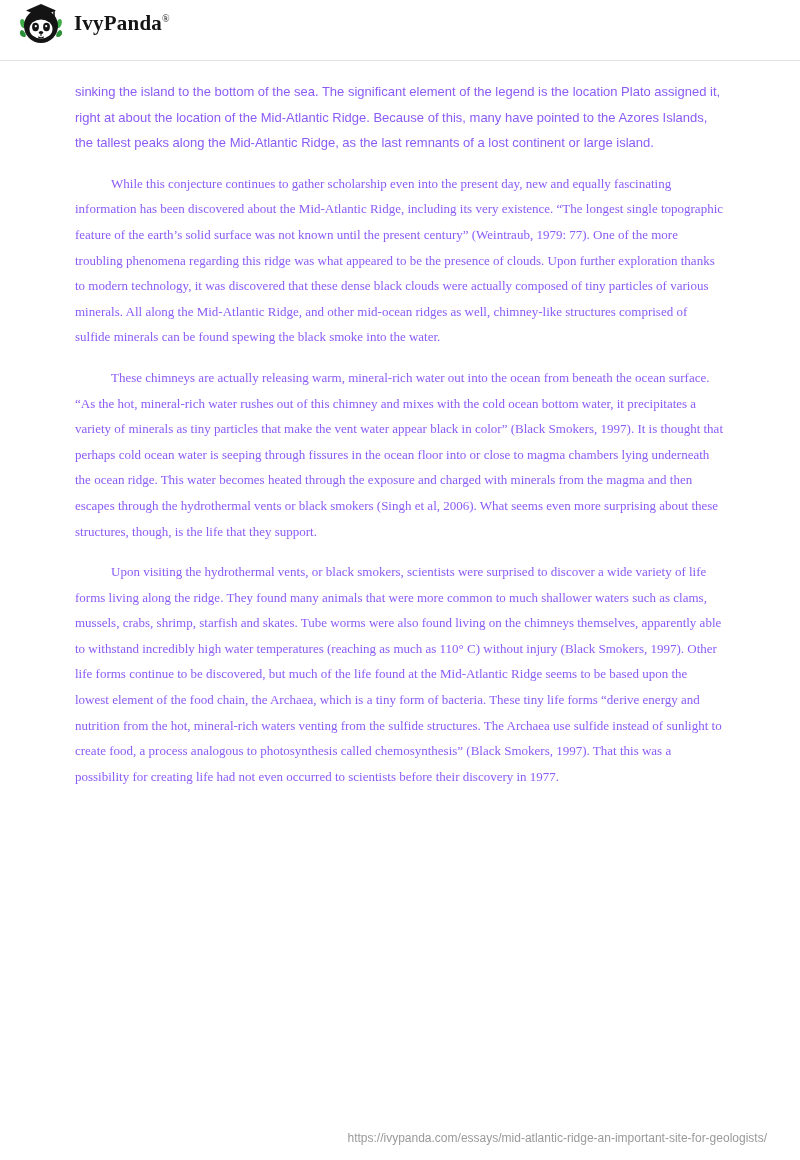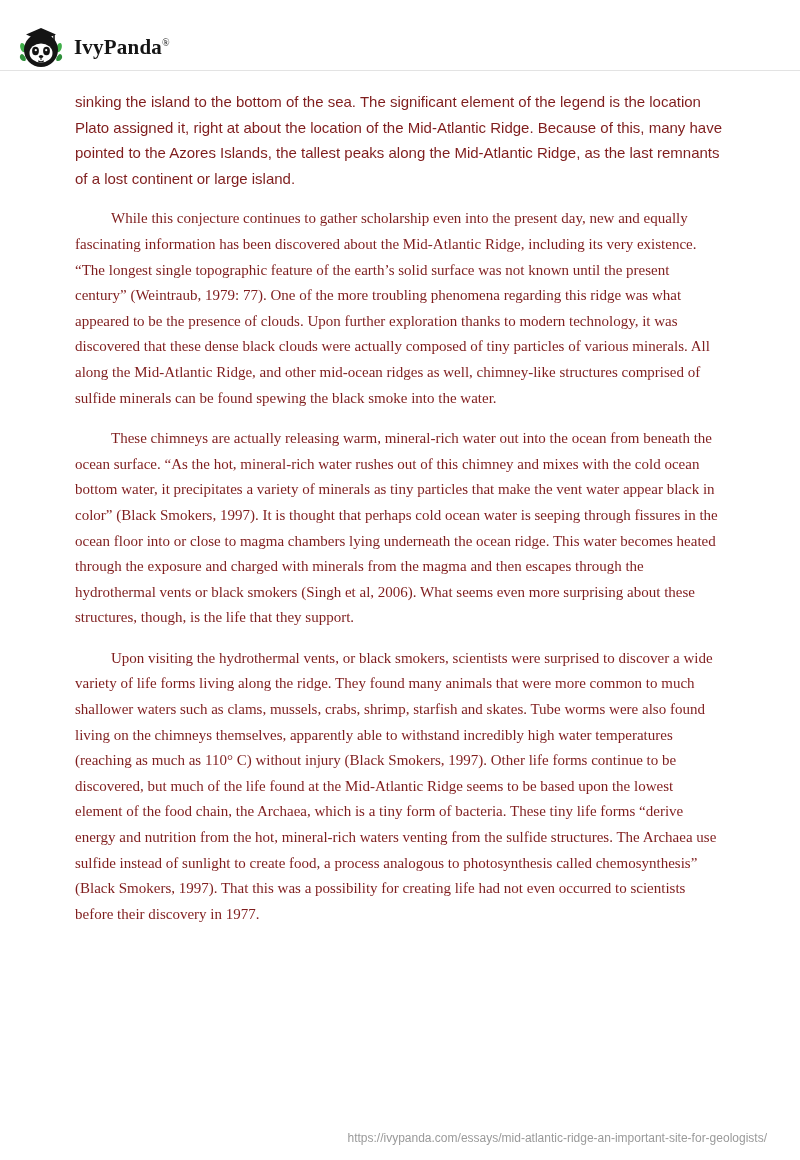--- a/index.html
+++ b/index.html
@@ -9,23 +9,23 @@
     height: 1160px;
     margin: 0 auto;
     font-family: "Liberation Sans", "DejaVu Sans", sans-serif;
     display: flex;
     flex-direction: column;
     overflow: hidden;
   }
 
   
   .header {
-    height: 71px;
+    height: 61px;
     display: flex;
-    align-items: flex-end;
+    align-items: flex-start;
     justify-content: space-between;
     padding: 0 33px 0 18px;
     border-bottom: 1px solid #e3e3e3;
     flex-shrink: 0;
   }
   .brand {
     display: flex;
     align-items: center;
     gap: 10px;
     text-decoration: none;
@@ -49,23 +49,23 @@
     color: #6e6e6e;
     text-align: right;
   }
 
   
   .article {
     padding: 18px 76px 0 75px;
     flex: 1 0 auto;
   }
   .article p {
-    font-size: 15px;
+    font-size: 13px;
     line-height: 25.6px;
-    color: #7f1d1d;
+    color: #8b5cf6;
     margin: 0 0 15px 0;
     text-align: left;
   }
   .article p.indent {
     text-indent: 36px;
     font-family: Liberation Serif, serif;
   }
 
   
   .footer {

